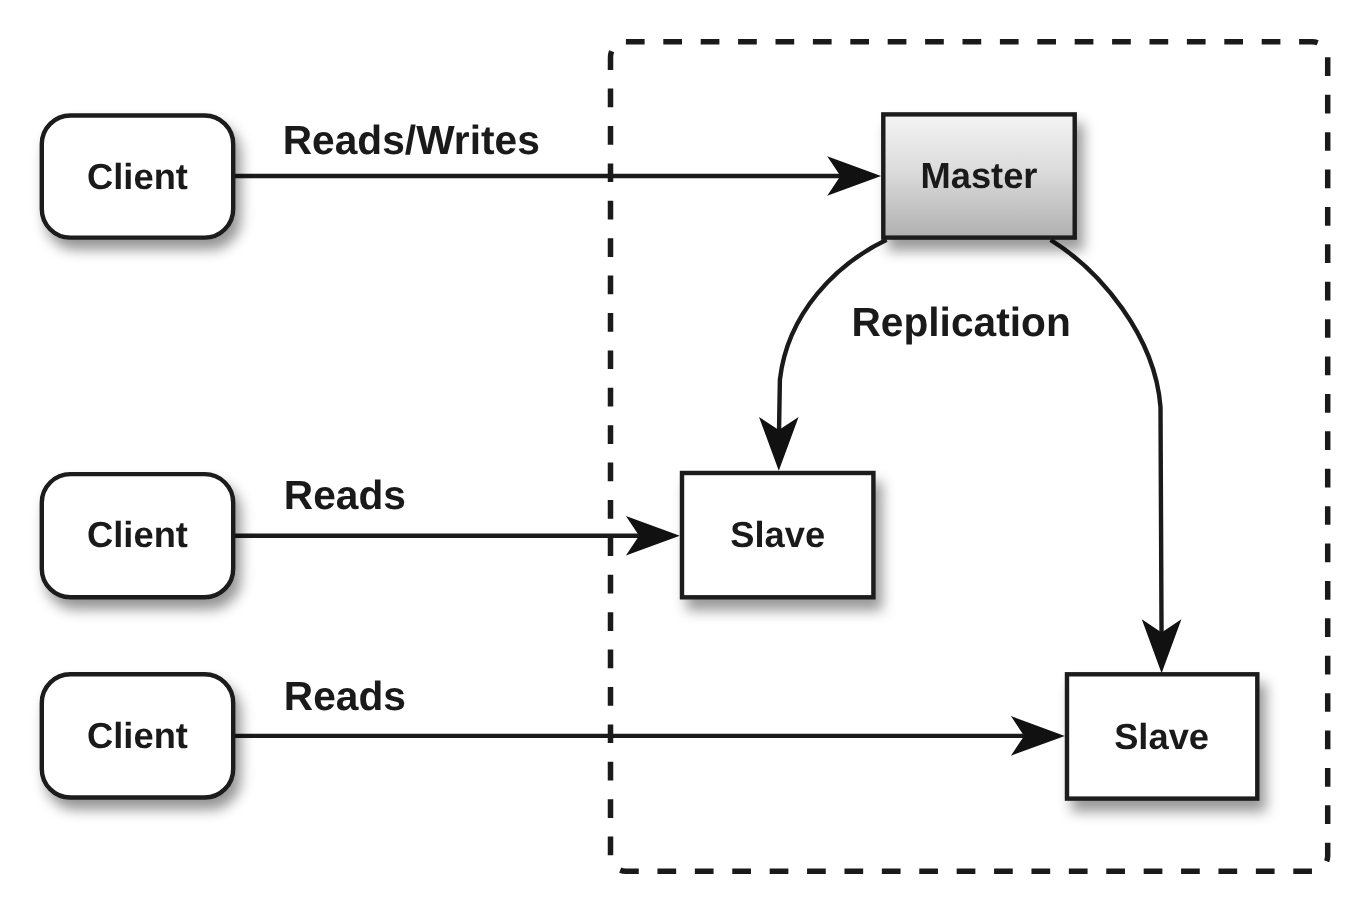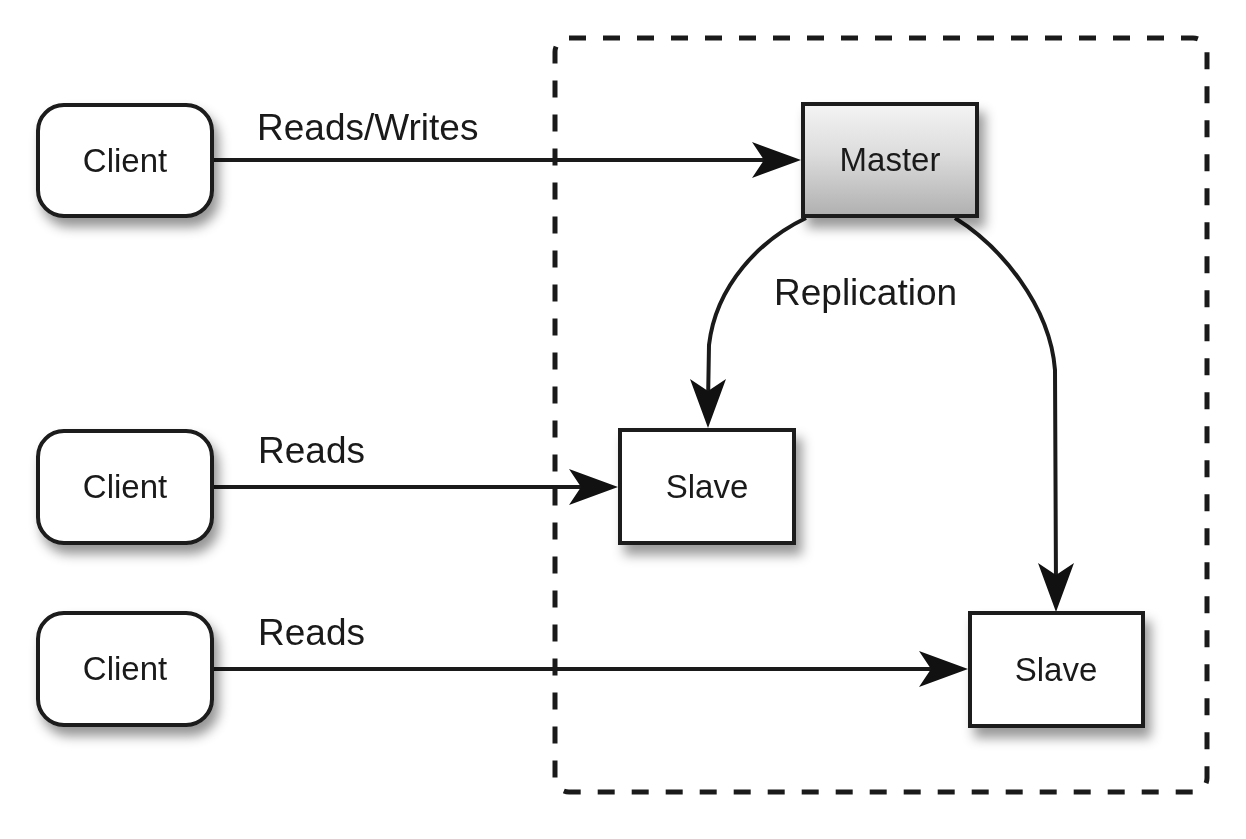--- a/index.html
+++ b/index.html
@@ -11,20 +11,21 @@
   body {
     font-family: "Liberation Sans", sans-serif;
     -webkit-font-smoothing: antialiased;
   }
   #diagram-root {
     position: relative;
     width: 1246px;
     height: 839px;
     background: #ffffff;
     overflow: hidden;
+    font-weight: bold;
   }
   #diagram-svg {
     position: absolute;
     top: 0;
     left: 0;
     width: 1246px;
     height: 839px;
   }
   .node-label {
     font-family: "Liberation Sans", sans-serif;

